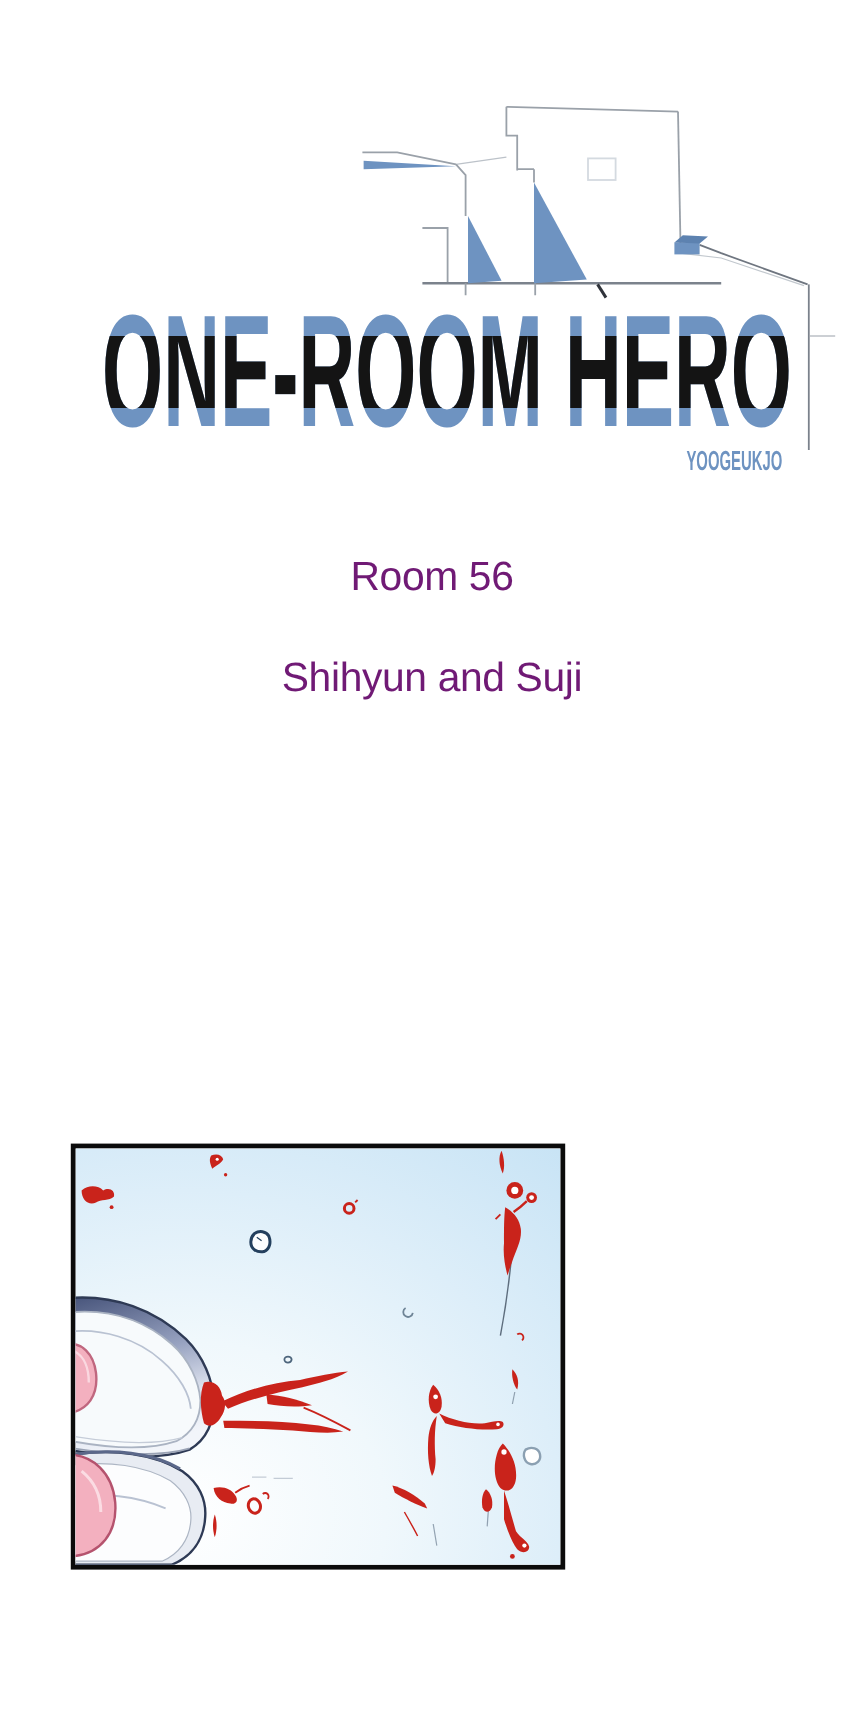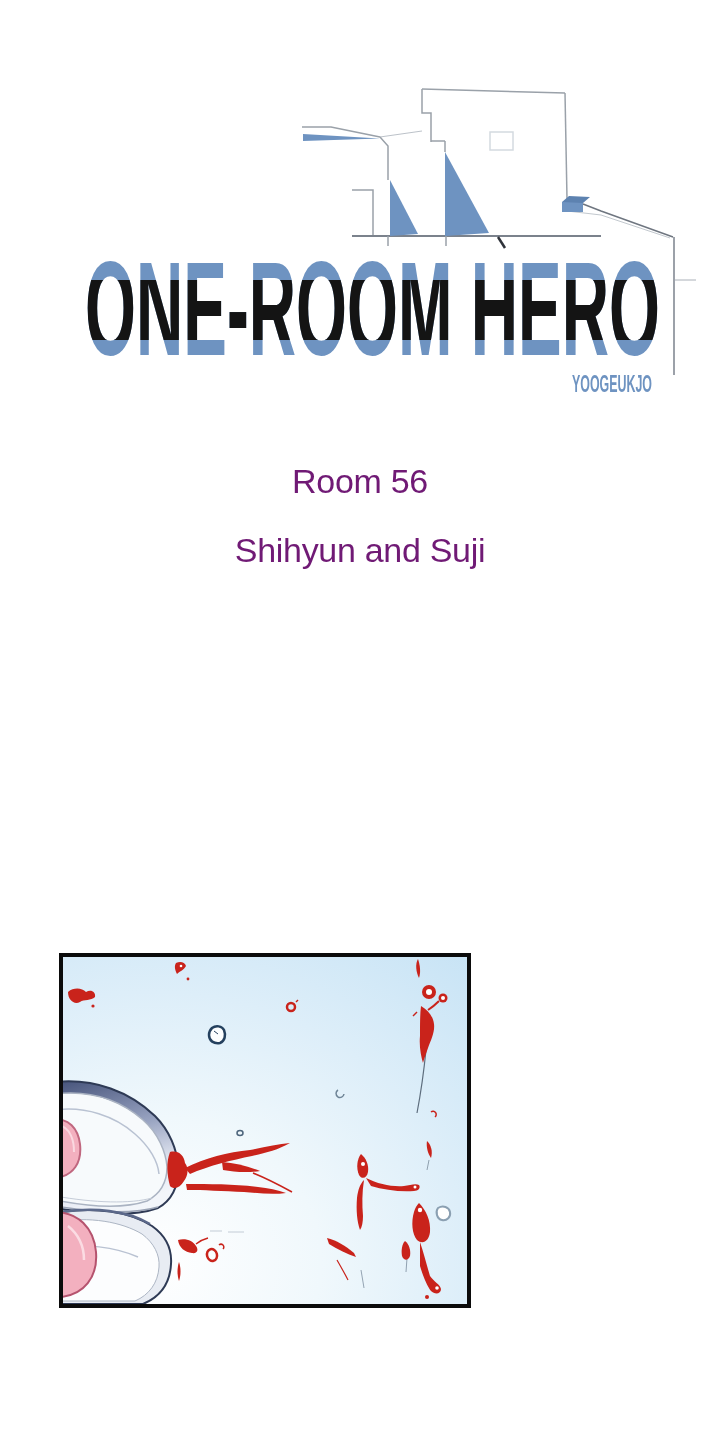--- a/index.html
+++ b/index.html
@@ -9,21 +9,21 @@
   }
   .header-art{position:absolute;left:0;top:0}
   svg text{font-family:"Liberation Sans",sans-serif}
   .title-text{font-weight:bold;font-size:133px}
   .author-text{font-weight:bold;font-size:23px}
   .chapter-text{
     position:absolute;left:0;width:720px;text-align:center;
     color:#701a75;font-size:34px;letter-spacing:-0.3px;line-height:1;
   }
   .room-label{top:464px}
-  .chapter-subtitle{top:533px}
+  .chapter-subtitle{top:548px}
   .comic-panel{
     position:absolute;left:59px;top:953px;width:404px;height:347px;
     border:4px solid #0b0b0b;box-sizing:content-box;background:#fff;
   }
   .comic-panel svg{display:block}
 </style>
 </head>
 <body>
 
 <svg class="header-art" width="720" height="430" viewBox="0 0 720 430">

